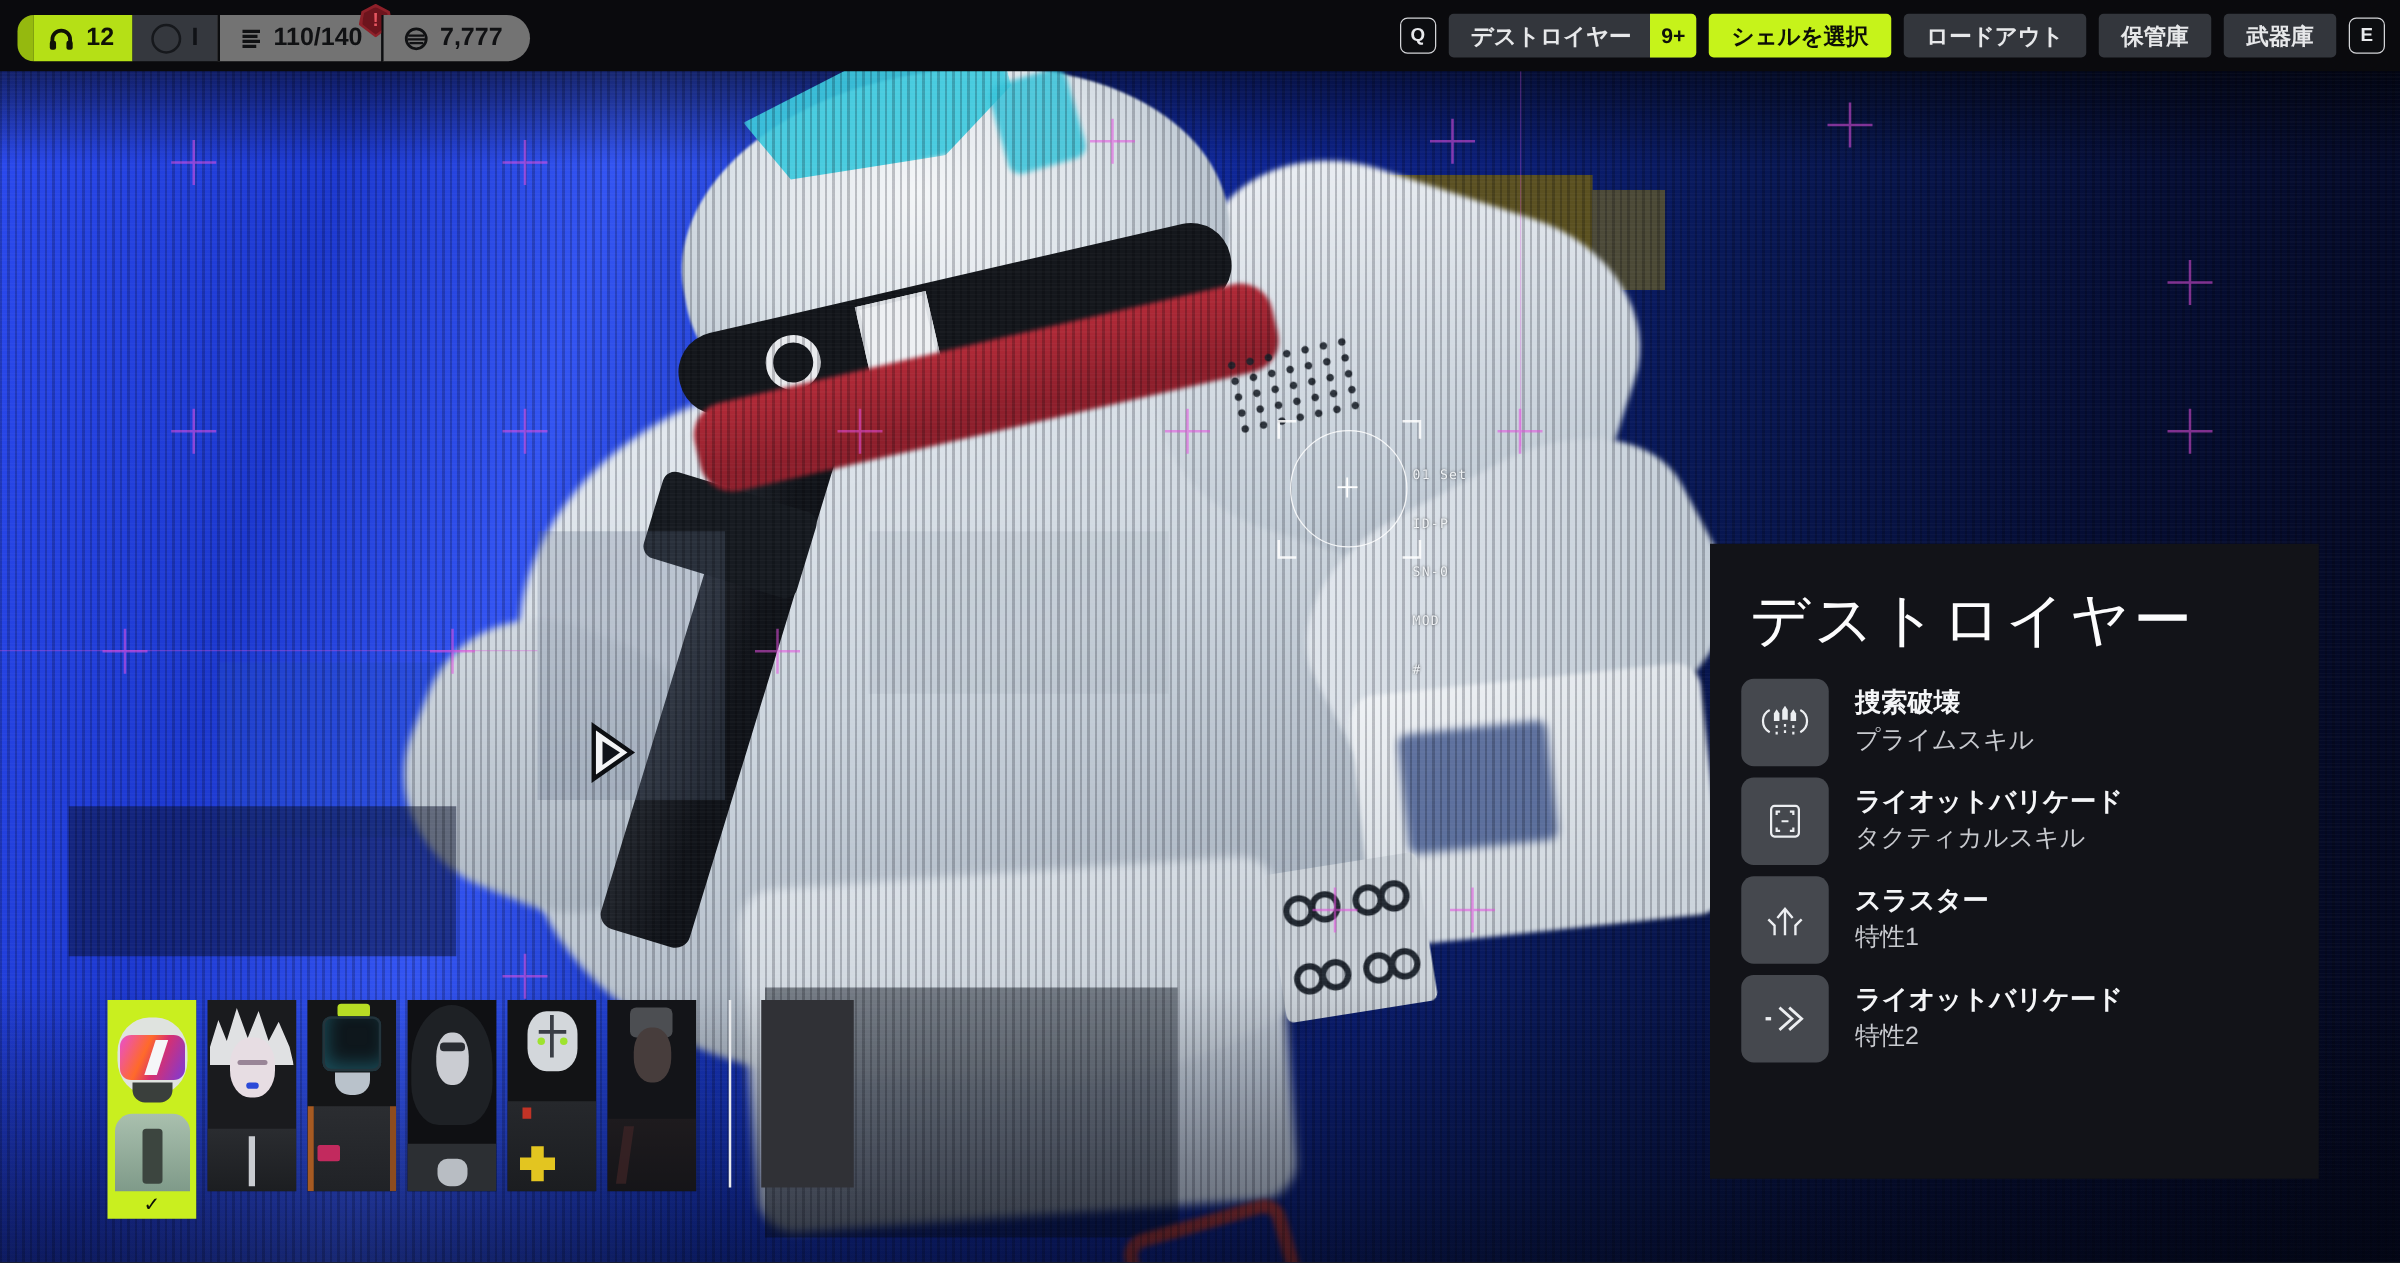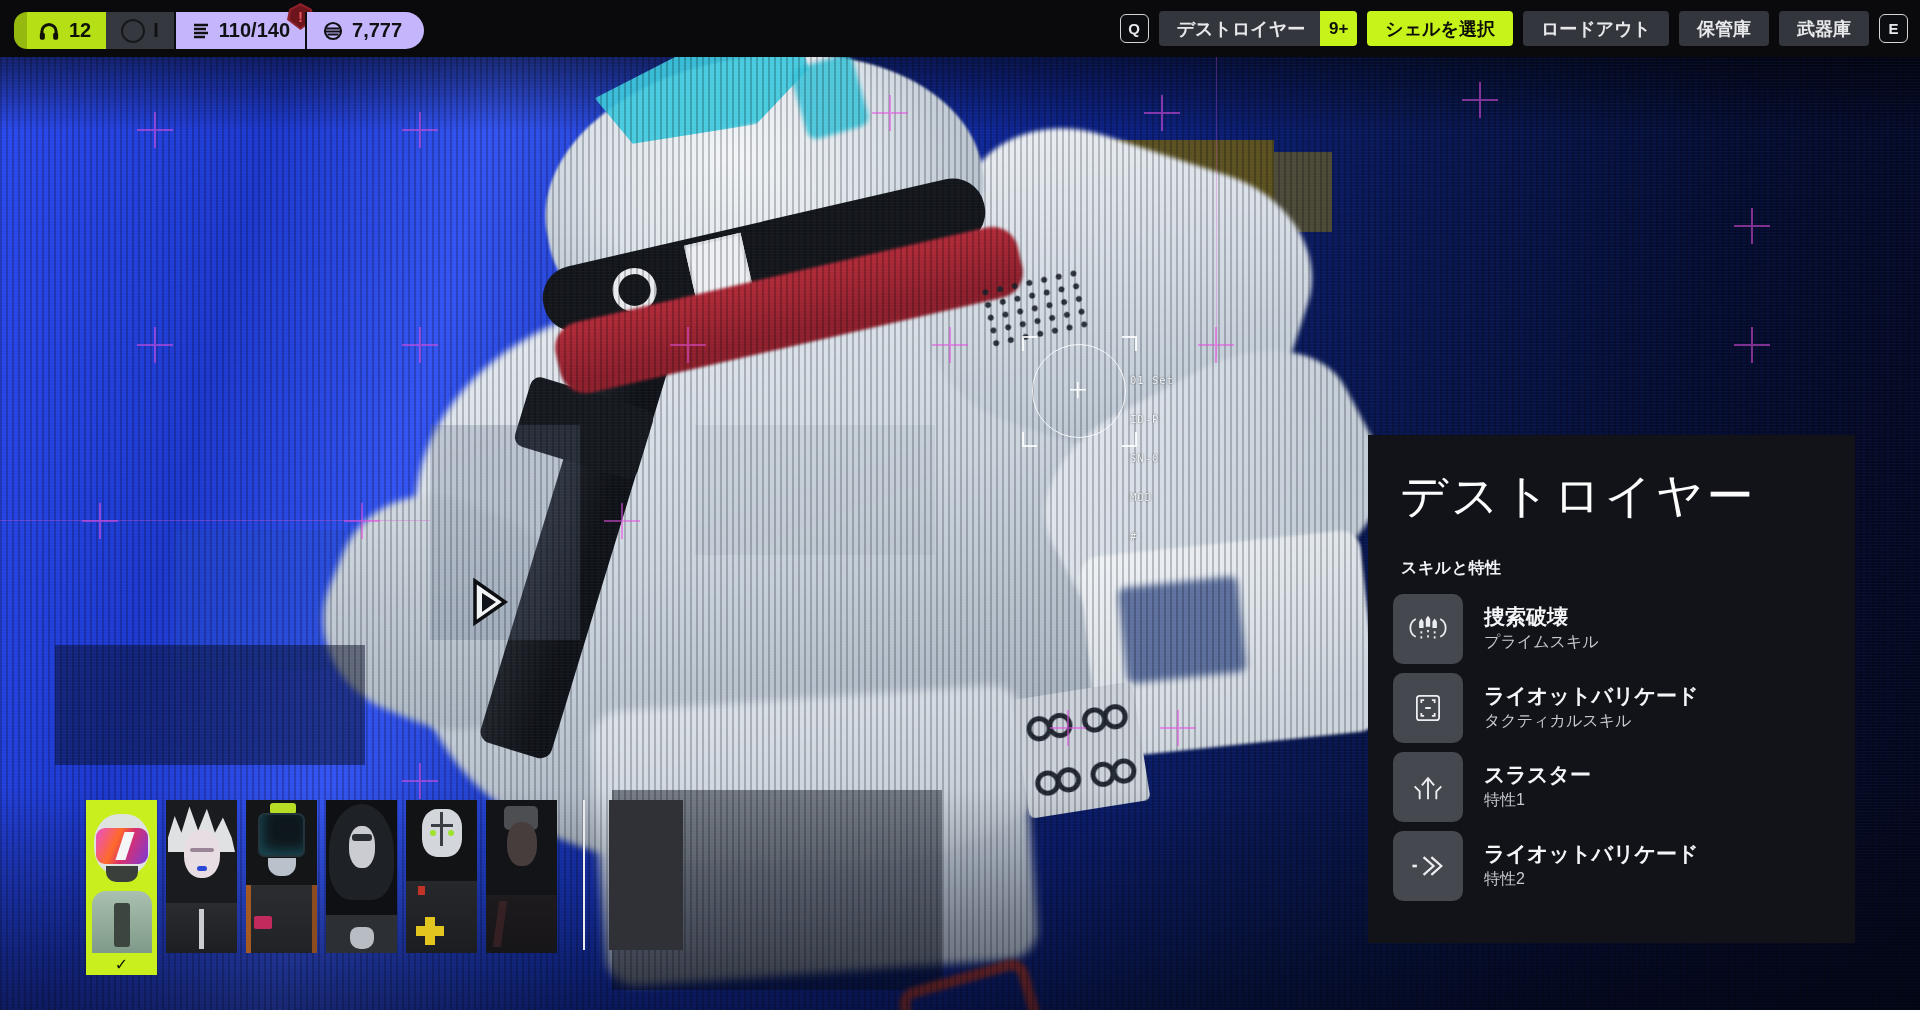--- a/index.html
+++ b/index.html
@@ -90,21 +90,21 @@
   
   .cursor{position:absolute;left:468px;top:576px;z-index:9;}
 
   
   .topbar{position:absolute;top:0;left:0;right:0;height:57px;background:#0a0a0d;z-index:7;}
   .pill{position:absolute;left:14px;top:12px;height:37px;display:flex;align-items:stretch;font-weight:700;font-size:20px;}
   .seg{display:flex;align-items:center;gap:8px;padding:0 15px;}
   .seg-cap{width:13px;padding:0;background:#95b90f;border-radius:19px 0 0 19px;}
   .seg-lime{background:#b5e016;color:#101206;padding-left:10px;}
   .seg-dark{background:#35383e;color:#101216;}
-  .seg-light{background:#c4b5fd;color:#101113;position:relative;}
+  .seg-light{background:#737373;color:#101113;position:relative;}
   .seg-light.first{border-left:2px solid #0c0d0f;}
   .seg-light.end{border-left:2px solid #0c0d0f;border-radius:0 19px 19px 0;padding-right:22px;}
   .ring-ico{width:20px;height:20px;border:2px solid #16181c;border-radius:50%;}
   .alert{position:absolute;right:-9px;top:-9px;width:27px;height:27px;display:grid;place-items:center;
     clip-path:polygon(50% 0,92% 22%,100% 62%,50% 100%,0 62%,8% 22%);
     background:#8e2029;color:#e65560;font-size:15px;font-weight:800;}
   .alert::before{content:"";position:absolute;inset:2.5px;clip-path:polygon(50% 0,92% 22%,100% 62%,50% 100%,0 62%,8% 22%);
     background:#6d141d;z-index:-0;}
   .alert span{position:relative;}
   .actions{position:absolute;right:12px;top:11px;display:flex;align-items:center;gap:10px;z-index:8;}
@@ -119,21 +119,21 @@
 
   
   .panel{position:absolute;left:1368px;top:435px;width:487px;height:508px;background:#121318;z-index:6;box-sizing:border-box;}
   .panel h1{margin:30px 0 0 32px;font-size:47px;font-weight:500;letter-spacing:3px;color:#fcfcfd;}
   .panel .sec{margin:30px 0 0 33px;font-size:16px;font-weight:700;letter-spacing:.5px;color:#f2f3f5;}
   .skills{margin:15px 0 0 25px;}
   .skill{display:flex;align-items:center;gap:21px;height:70px;margin-bottom:9px;}
   .tile{width:70px;height:70px;border-radius:10px;background:#45484e;display:grid;place-items:center;flex:0 0 auto;}
   .tile svg{width:40px;height:40px;}
   .sk-name{font-size:21px;font-weight:700;color:#f4f5f7;line-height:1.15;}
-  .sk-type{font-size:16px;color:#c7c9ce;margin-top:2px;}
+  .sk-type{font-size:20px;color:#c7c9ce;margin-top:2px;}
 
   
   .shellbar{position:absolute;left:86px;top:800px;display:flex;align-items:flex-start;gap:9px;z-index:6;}
   .thumb{position:relative;width:71px;height:153px;overflow:hidden;cursor:pointer;flex:0 0 auto;}
   .thumb .art{position:absolute;left:0;top:0;width:71px;height:153px;}
   .thumb.sel{height:175px;background:#c9ef1f;}
   .check{position:absolute;left:0;bottom:0;width:71px;height:22px;display:grid;place-items:center;
     color:#0d0f08;font-size:16px;font-weight:800;}
   .t-line{position:absolute;left:583px;top:800px;width:2px;height:150px;background:#e9ebed;z-index:6;}
   .t-empty{position:absolute;left:609px;top:800px;width:74px;height:150px;background:#303136;z-index:6;}
@@ -316,21 +316,20 @@
       <button class="btn">保管庫</button>
       <button class="btn">武器庫</button>
       <span class="keycap">
           <span>E</span>
         </span>
     </nav>
   </header>
 
   <aside class="panel">
     <h1>デストロイヤー</h1>
-    <div class="sec">スキルと特性</div>
     <div class="skills">
       <div class="skill">
         <div class="tile">
           <svg viewBox="0 0 36 36" fill="none" stroke="#eceef1" stroke-width="1.6">
             <path d="M7 9a9 9 0 0 0 0 16"></path>
               <path d="M29 9a9 9 0 0 1 0 16"></path>
             <path d="M12 8.5l2 3v5.5h-4V11.5z" fill="#eceef1" stroke="none"></path>
             <path d="M18 6l2 3v7h-4V9z" fill="#eceef1" stroke="none"></path>
             <path d="M24 8.5l2 3v5.5h-4V11.5z" fill="#eceef1" stroke="none"></path>
             <path d="M12 20v7M18 19v8M24 20v7" stroke-dasharray="2 2.6"></path>

